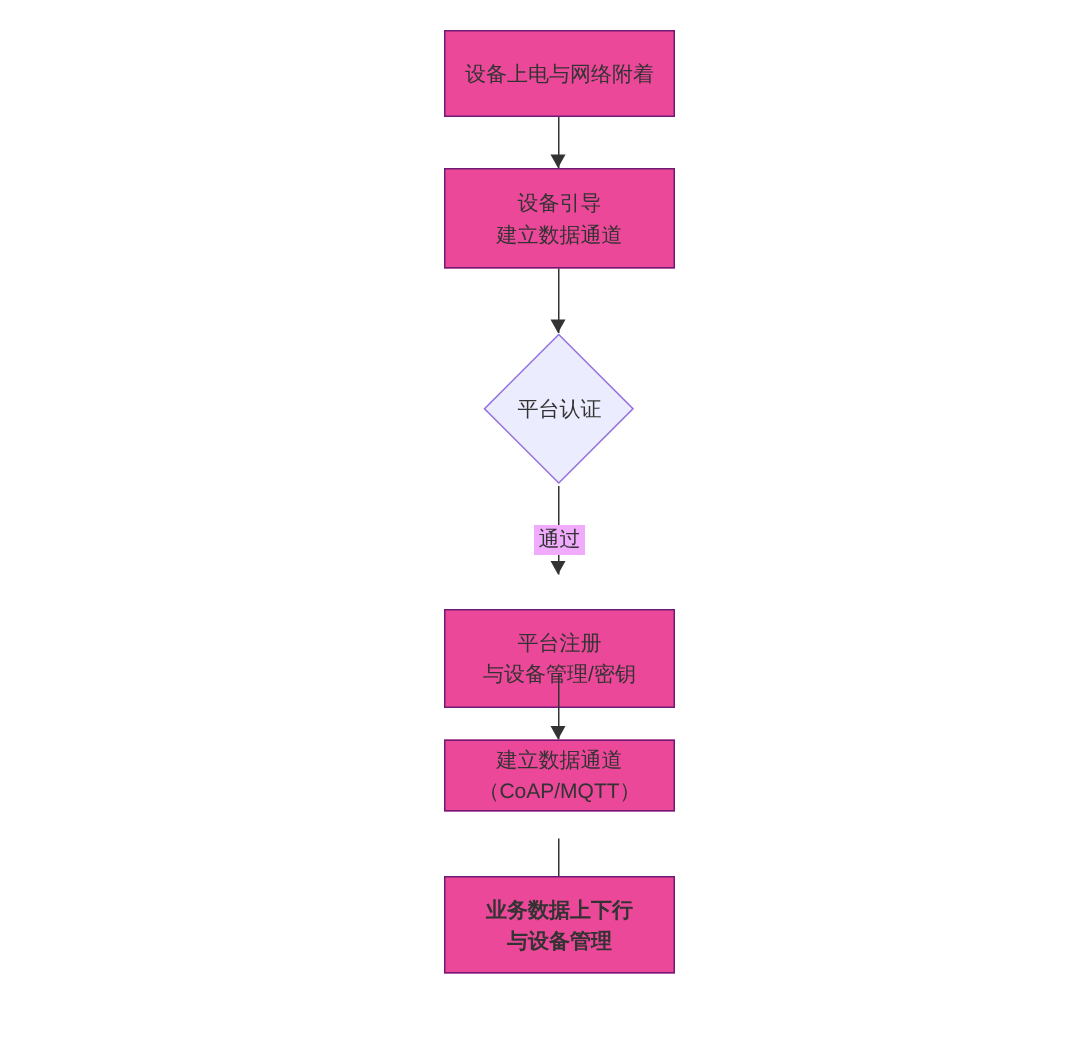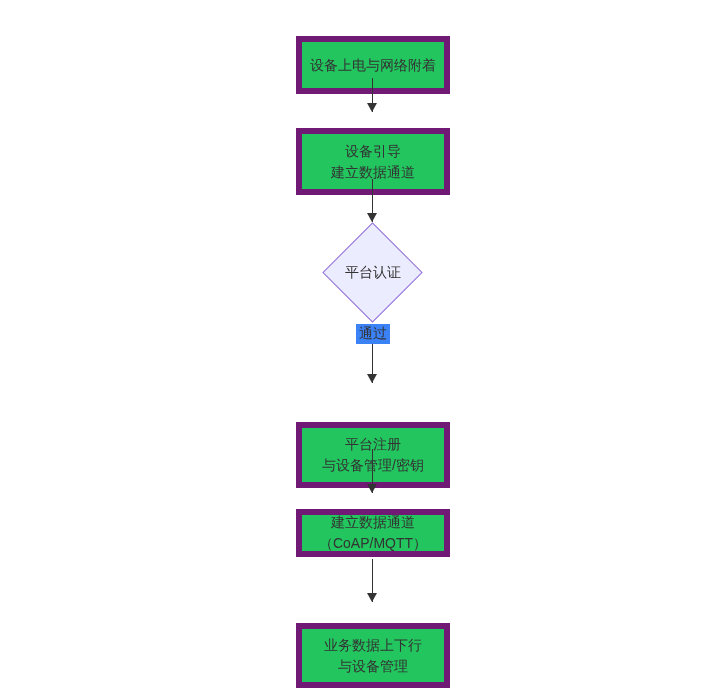--- a/index.html
+++ b/index.html
@@ -15,36 +15,35 @@
     font-family: "Liberation Sans", "DejaVu Sans", sans-serif;
     color: #333333;
     overflow: hidden;
   }
   
   .node.rect {
     position: absolute;
     box-sizing: border-box;
     left: 296px;
     width: 154px;
-    background: #22c55e;
-    border: 6px solid #701a75;
+    background: #ec4899;
+    border: 1px solid #701a75;
     display: flex;
     flex-direction: column;
     align-items: center;
     justify-content: center;
     text-align: center;
     font-size: 14px;
     line-height: 21px;
-    margin-top: 16px;
   }
   .n1 { top: 20px;  height: 58px; font-size: 13.5px; line-height: 20px; }
   .n2 { top: 112px; height: 67px; }
   .n4 { top: 406px; height: 66px; }
   .n5 { top: 493px; height: 48px; }
-  .n6 { top: 607px; height: 65px; }
+  .n6 { top: 584px; height: 65px; font-weight: bold; }
 
   
   .diamond-wrap {
     position: absolute;
     left: 322px;
     top: 222px;
     width: 102px;
     height: 102px;
   }
   .diamond-shape {
@@ -91,23 +90,23 @@
   .e1 { top: 78px;  height: 34px; }
   .e2 { top: 179px; height: 43px; }
   .e3 { top: 324px; height: 59px; }
   .e4 { top: 449px; height: 44px; }
   .e5 { top: 559px; height: 43px; }
 
   
   .edge-label {
     position: absolute;
     left: 373px;
-    top: 334px;
+    top: 360px;
     transform: translate(-50%, -50%);
-    background: #3b82f6;
+    background: #f0abfc;
     padding: 1px 3px;
     font-size: 14px;
     color: #333333;
     white-space: nowrap;
   }
 </style>
 </head>
 <body>
 
 <div class="canvas">

